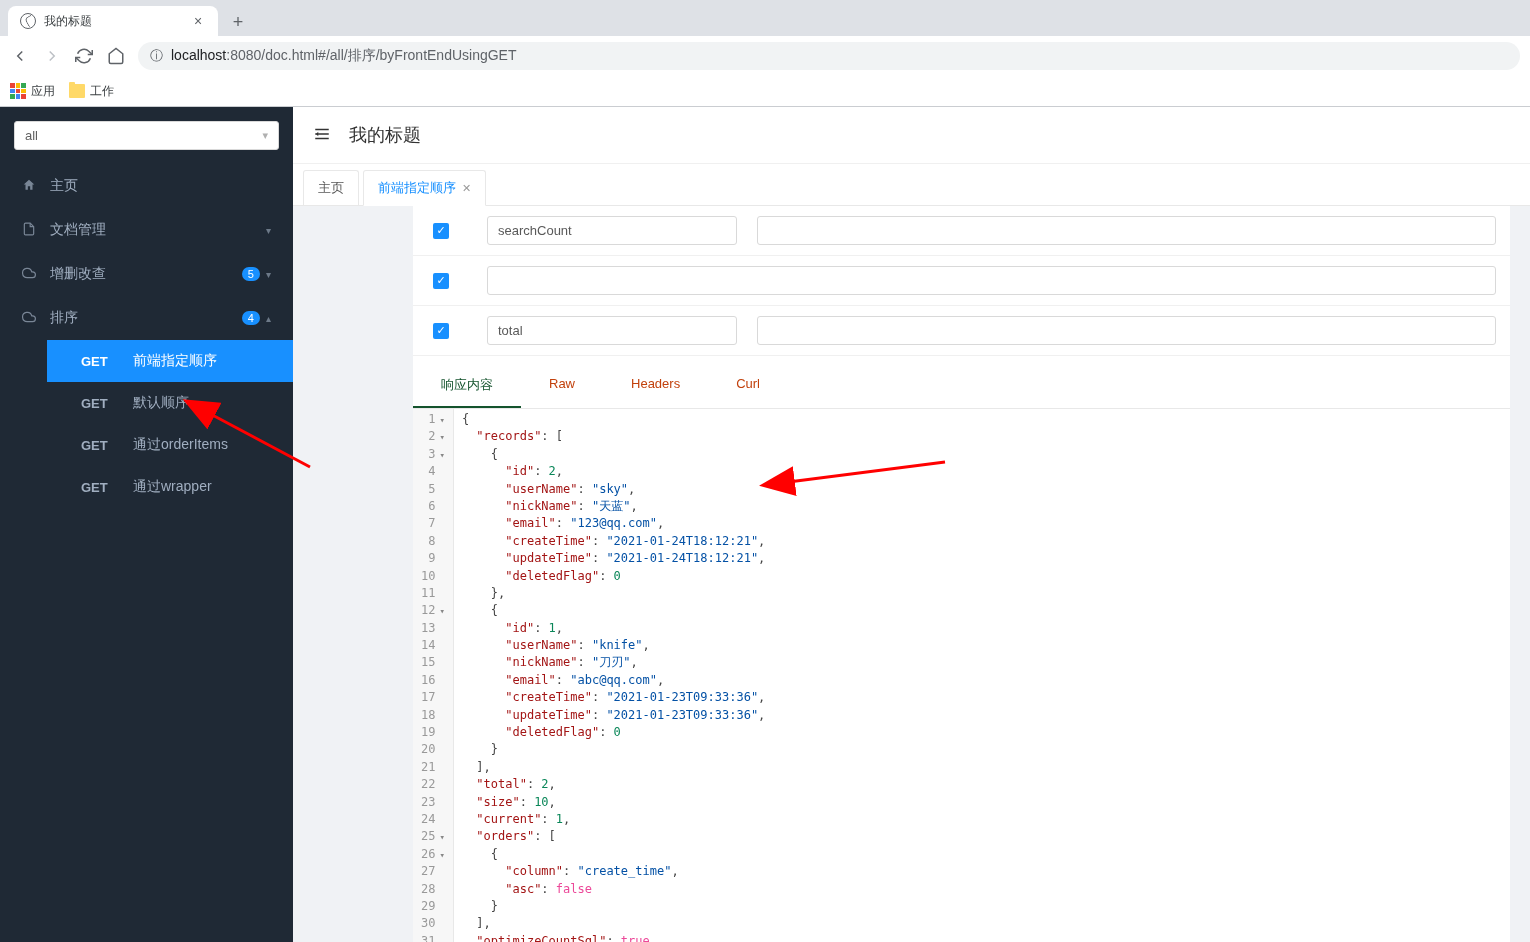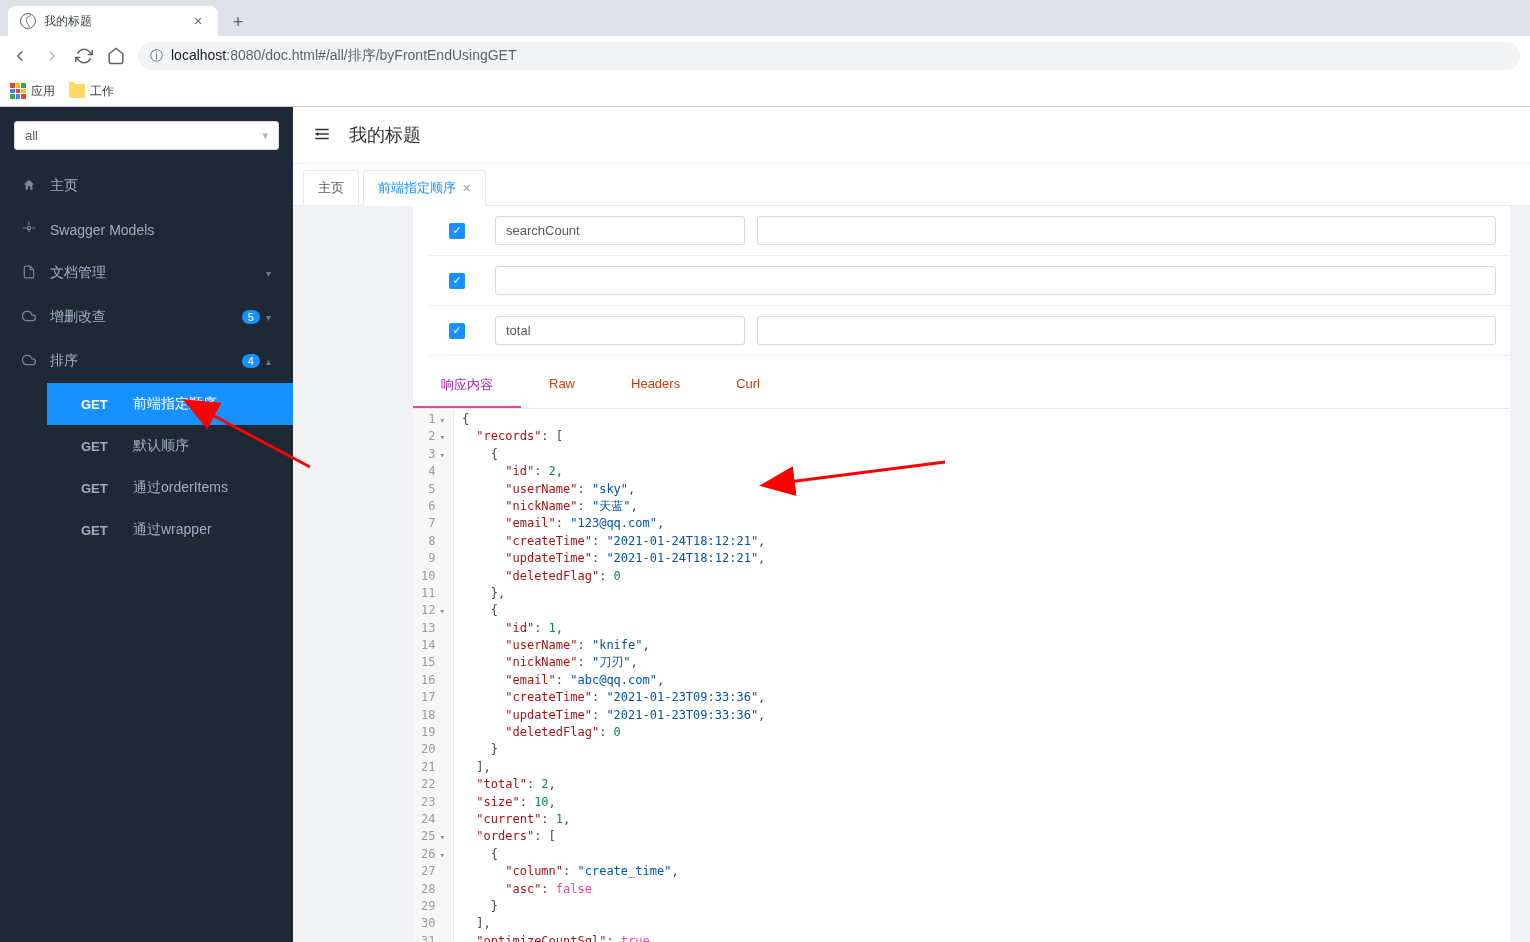--- a/index.html
+++ b/index.html
@@ -70,31 +70,31 @@
 .tabs-bar { background: #fff; padding: 6px 10px 0; display: flex; gap: 4px; border-bottom: 1px solid #e8e8e8; }
 .tab-item { padding: 8px 14px; border: 1px solid #e8e8e8; border-bottom: none; border-radius: 3px 3px 0 0; background: #fafafa; cursor: pointer; font-size: 13px; display: flex; align-items: center; gap: 6px; }
 .tab-item.tab-home { color: #595959; background: #fff; }
 .tab-item.tab-active { color: #1890ff; background: #fff; border-bottom: 1px solid #fff; margin-bottom: -1px; }
 .tab-item .tab-x { color: #999; font-size: 11px; cursor: pointer; }
 
 .content-area { flex: 1; overflow: auto; padding: 0 20px 20px; background: #f0f2f5; }
 .content-inner { background: #fff; margin-left: 100px; padding: 0; }
 
 
-.param-row { display: flex; align-items: center; padding: 10px 14px; border-bottom: 1px solid #f0f0f0; gap: 12px; margin-left: 16px; }
+.param-row { display: flex; align-items: center; padding: 10px 14px; border-bottom: 1px solid #f0f0f0; gap: 20px; }
 .checkbox { width: 16px; height: 16px; background: #1890ff; border-radius: 2px; display: flex; align-items: center; justify-content: center; color: #fff; font-size: 11px; cursor: pointer; margin: 0 18px 0 6px; }
 .checkbox::after { content: '✓'; }
 .param-input { border: 1px solid #d9d9d9; border-radius: 3px; padding: 6px 10px; font-size: 13px; color: #595959; }
 .param-name { width: 250px; }
 .param-value { flex: 1; min-width: 200px; }
 
 
 .resp-tabs { display: flex; border-bottom: 1px solid #e8e8e8; margin-top: 8px; }
 .resp-tab-item { padding: 12px 28px; cursor: pointer; font-size: 13px; color: #c2410c; }
-.resp-tab-item.active { color: #a21caf; border-bottom: 2px solid #ec4899; }
+.resp-tab-item.active { color: #14532d; border-bottom: 2px solid #14532d; }
 
 
 .code-block { display: flex; font-family: Consolas, Monaco, monospace; font-size: 12px; line-height: 1.45; background: #fff; }
 .gutter { background: #f7f7f7; border-right: 1px solid #e8e8e8; text-align: right; color: #999; padding: 2px 6px; user-select: none; }
 .gutter .gl { padding: 0 2px; }
 .gutter .fold { color: #888; padding-left: 4px; font-size: 9px; }
 .code-body { padding: 2px 8px; }
 .code-line { white-space: pre; }
 .tok-key { color: #a31515; }
 .tok-str { color: #0451a5; }
@@ -174,27 +174,20 @@
         <span>all</span>
         <span class="chevron">▾</span>
       </div>
     </div>
     <nav class="sidebar-menu" id="sidebar-menu">
         <div class="menu-item">
           <span class="mi-icon"><svg width="14" height="14" viewBox="0 0 24 24" fill="currentColor">
               <path d="M12 3l9 8h-3v9h-4v-6H10v6H6v-9H3z"></path>
             </svg></span>
           <span class="mi-label">主页</span>
-        </div>
-        <div class="menu-item">
-          <span class="mi-icon"><svg width="14" height="14" viewBox="0 0 24 24" fill="none" stroke="currentColor" stroke-width="2">
-              <circle cx="12" cy="12" r="3"></circle>
-              <path d="M12 1v6m0 6v6m11-7h-6m-6 0H1"></path>
-            </svg></span>
-          <span class="mi-label">Swagger Models</span>
         </div>
         <div class="menu-item">
           <span class="mi-icon"><svg width="14" height="14" viewBox="0 0 24 24" fill="none" stroke="currentColor" stroke-width="2">
               <path d="M14 2H6a2 2 0 00-2 2v16a2 2 0 002 2h12a2 2 0 002-2V8z"></path>
               <polyline points="14 2 14 8 20 8"></polyline>
             </svg></span>
           <span class="mi-label">文档管理</span>
           <span class="mi-arrow">▾</span>
         </div>
         <div class="menu-item">

